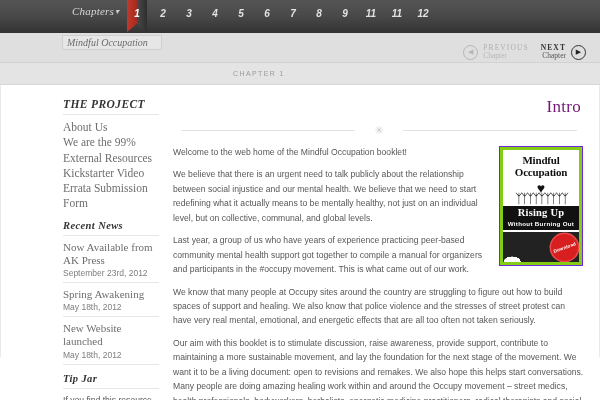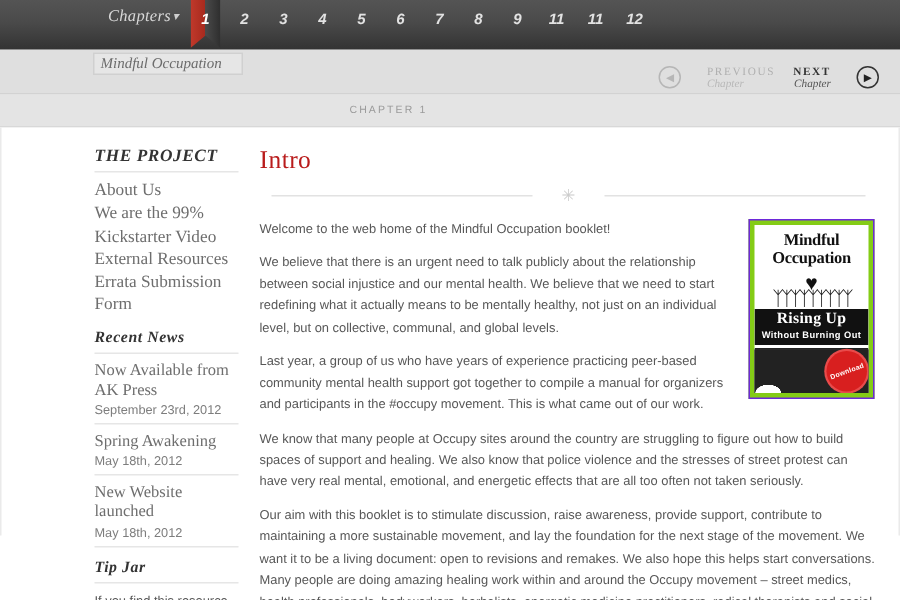--- a/index.html
+++ b/index.html
@@ -131,21 +131,21 @@
   .chapter-nav {
     position: absolute;
     right: 14px;
     top: -19px;
     display: flex;
     align-items: center;
     gap: 12px;
     z-index: 10;
   }
 
-  .nav-group { display: flex; align-items: flex-start; gap: 17px; }
+  .nav-group { display: flex; align-items: flex-end; gap: 5px; }
 
   .nav-circle {
     width: 15px; height: 15px;
     border-radius: 50%;
     border: 1px solid #b6b6b6;
     display: flex; align-items: center; justify-content: center;
     font-size: 7px;
     color: #b6b6b6;
     background: transparent;
   }
@@ -154,21 +154,20 @@
   .nav-text { line-height: 1.05; }
   .nav-top {
     font-family: "Liberation Serif", serif;
     font-size: 7.5px;
     letter-spacing: 1.1px;
     color: #b0b0b0;
     text-transform: uppercase;
   }
   .nav-sub {
     font-family: "Liberation Serif", serif;
-    font-style: italic;
     font-size: 7.5px;
     color: #b8b8b8;
   }
   .nav-group.active .nav-top { color: #333; font-weight: bold; }
   .nav-group.active .nav-sub { color: #555; }
 
   
   .page {
     position: relative;
     height: 272px;
@@ -232,22 +231,22 @@
   
   .main {
     flex: 1;
     padding: 12px 14px 0 0;
     position: relative;
   }
 
   .intro-title {
     font-family: "Liberation Serif", serif;
     font-size: 17px;
-    color: #b91c1c;
-    text-align: left;
+    color: #701a75;
+    text-align: right;
     font-weight: normal;
     letter-spacing: .3px;
     padding-right: 4px;
   }
 
   .star-divider {
     position: relative;
     margin: 9px 8px 11px 8px;
     height: 8px;
   }
@@ -457,22 +456,22 @@
 
 <div class="page">
 
   <div class="sidebar">
 
     <div class="side-title">The Project</div>
     <div class="hr"></div>
     <ul class="side-links">
       <li><span>About Us</span></li>
       <li><span>We are the 99%</span></li>
+      <li><span>External Resources</span></li>
       <li><span>Kickstarter Video</span></li>
-      <li><span>External Resources</span></li>
       <li><span>Errata Submission Form</span></li>
     </ul>
 
     <div class="side-title mixed" style="margin-top:8px;">Recent News</div>
     <div class="hr"></div>
 
     <div class="news-item">
       <div class="news-title">Now Available from AK Press</div>
       <div class="news-date">September 23rd, 2012</div>
     </div>

